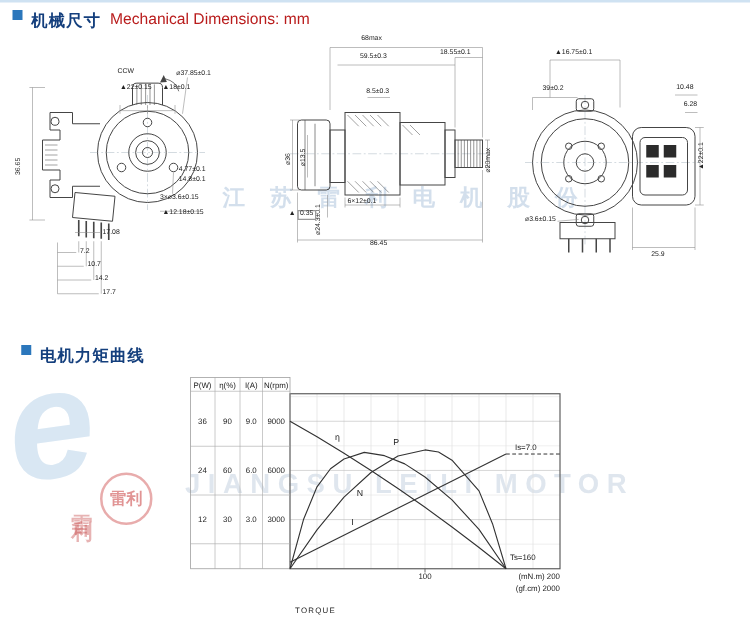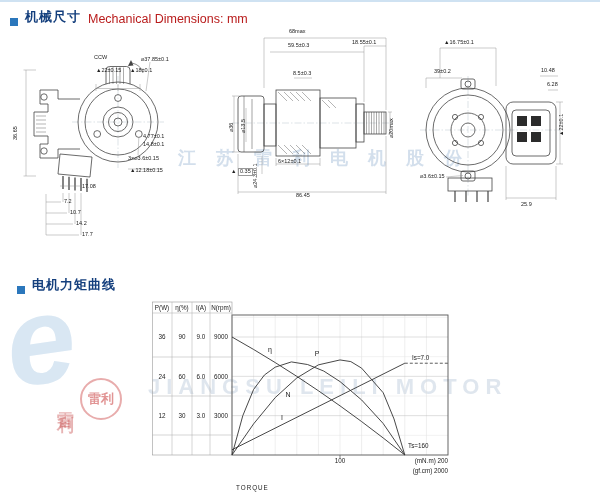--- a/index.html
+++ b/index.html
@@ -1,20 +1,20 @@
 <!DOCTYPE html>
 <html><head>
 <meta charset="utf-8">
 <style>
   *{margin:0;padding:0;box-sizing:border-box}
   html,body{background:#fff}
   .page{position:relative;width:600px;height:498px;background:#fff;overflow:hidden;
         font-family:"Liberation Sans",sans-serif;color:#222}
   .topline{position:absolute;left:0;top:0;width:100%;height:2px;background:#cfe2f2}
-  .hdr{position:absolute;display:flex;align-items:flex-end;gap:7px}
+  .hdr{position:absolute;display:flex;align-items:flex-start;gap:7px}
   .bullet{width:8px;height:8px;background:#2b77bc;flex:none}
   .hdr .zh{font-size:13px;font-weight:bold;color:#143f7d;letter-spacing:1px}
   .hdr .en{font-size:12.5px;color:#b91c1c}
   .dim{position:absolute;font-size:5.5px;line-height:1;color:#222;white-space:nowrap;z-index:4}
   .dim.rot{transform:rotate(-90deg);transform-origin:0 0}
   .dim.frame{border:0.5px solid #999;padding:0 1px}
   .wm-cn{position:absolute;left:178px;top:146px;font-size:18px;font-weight:bold;
          letter-spacing:20px;color:rgba(140,172,206,.38);white-space:nowrap;z-index:1}
   .wm-en{position:absolute;left:148px;top:374px;font-size:22px;font-weight:bold;
          letter-spacing:6px;color:rgba(150,172,198,.30);white-space:nowrap;z-index:1}

